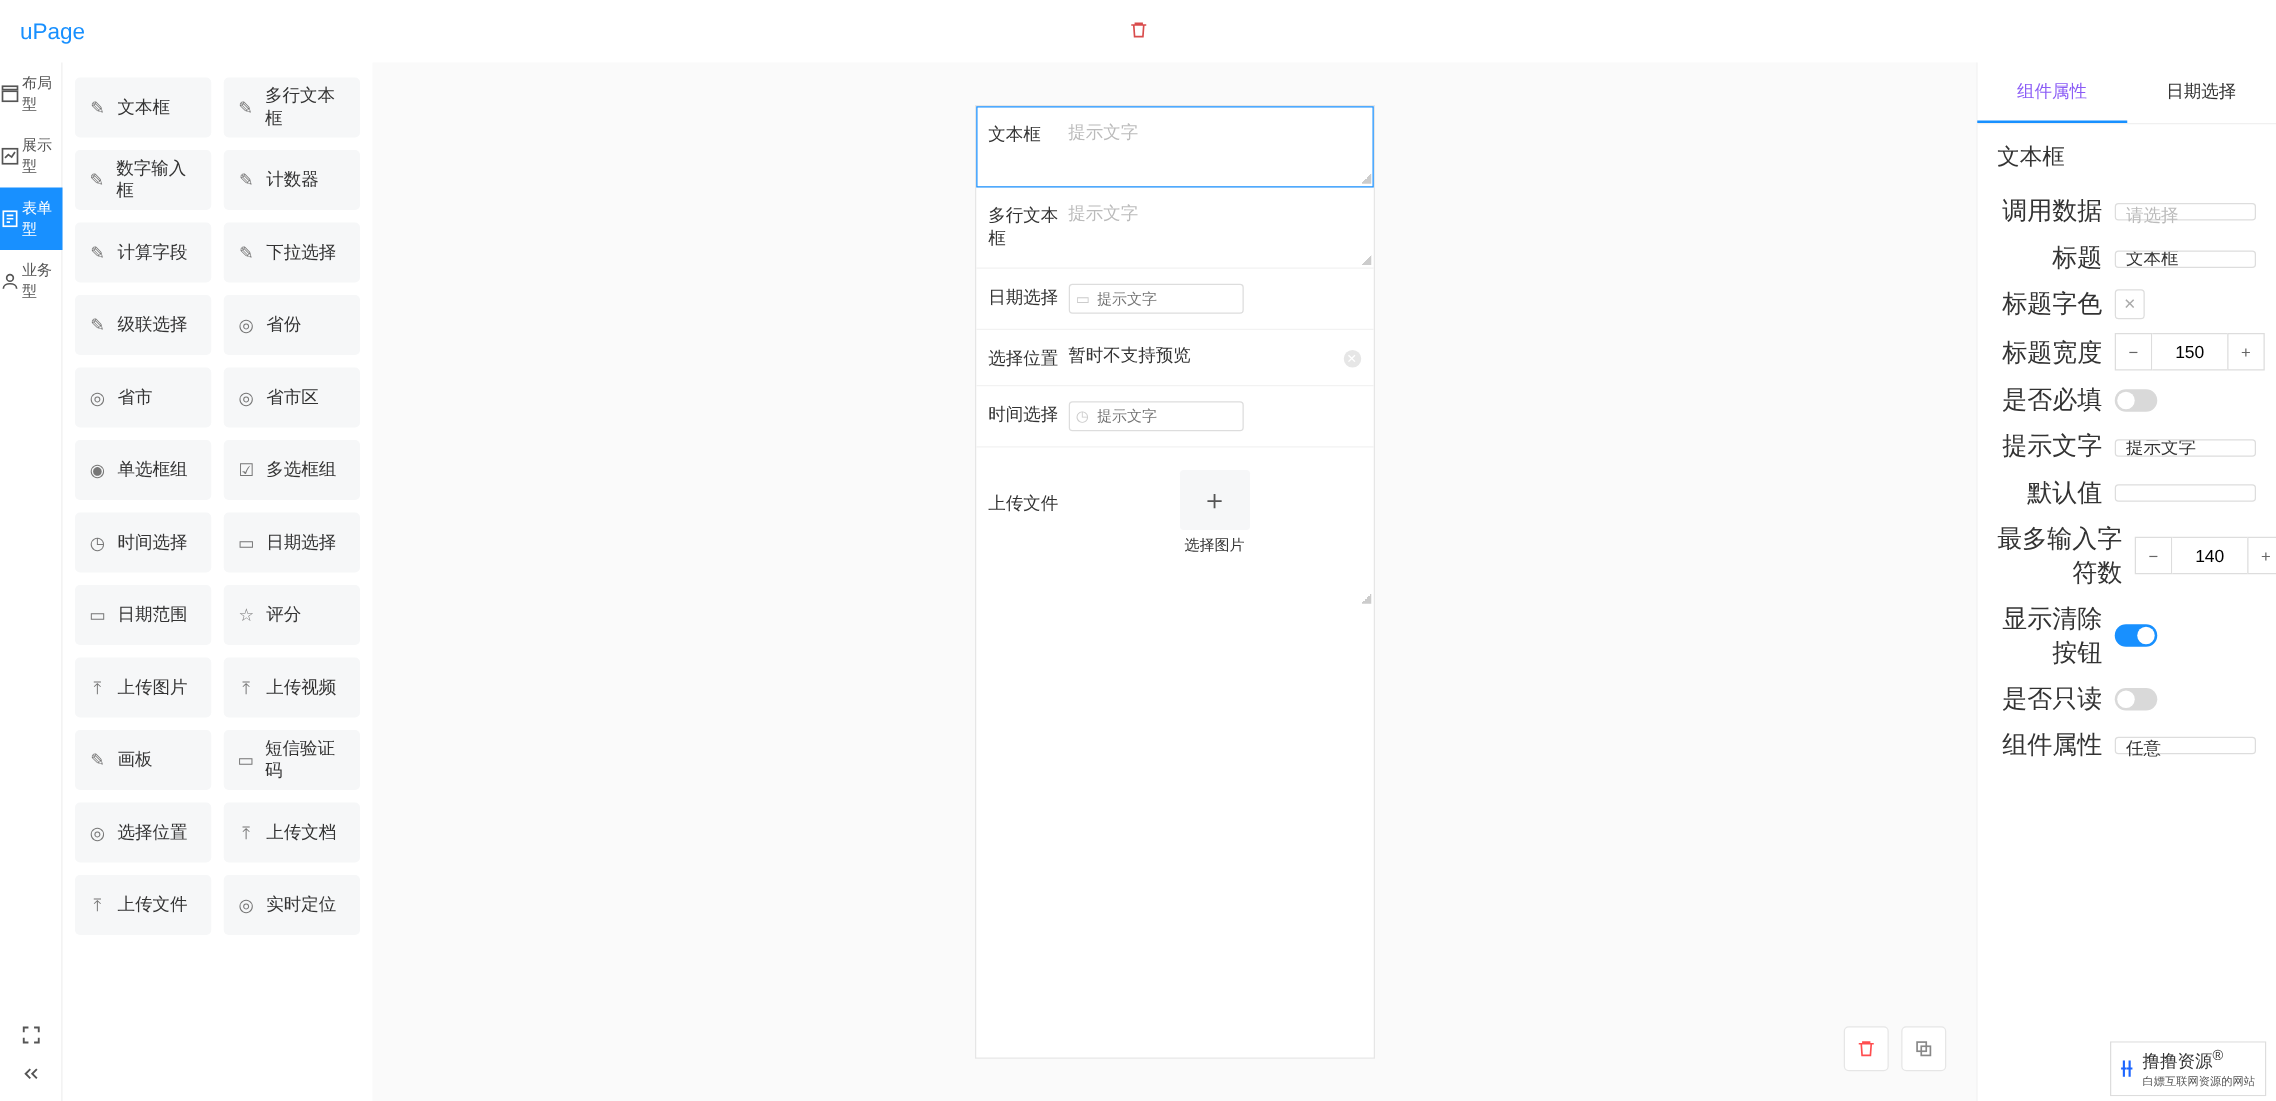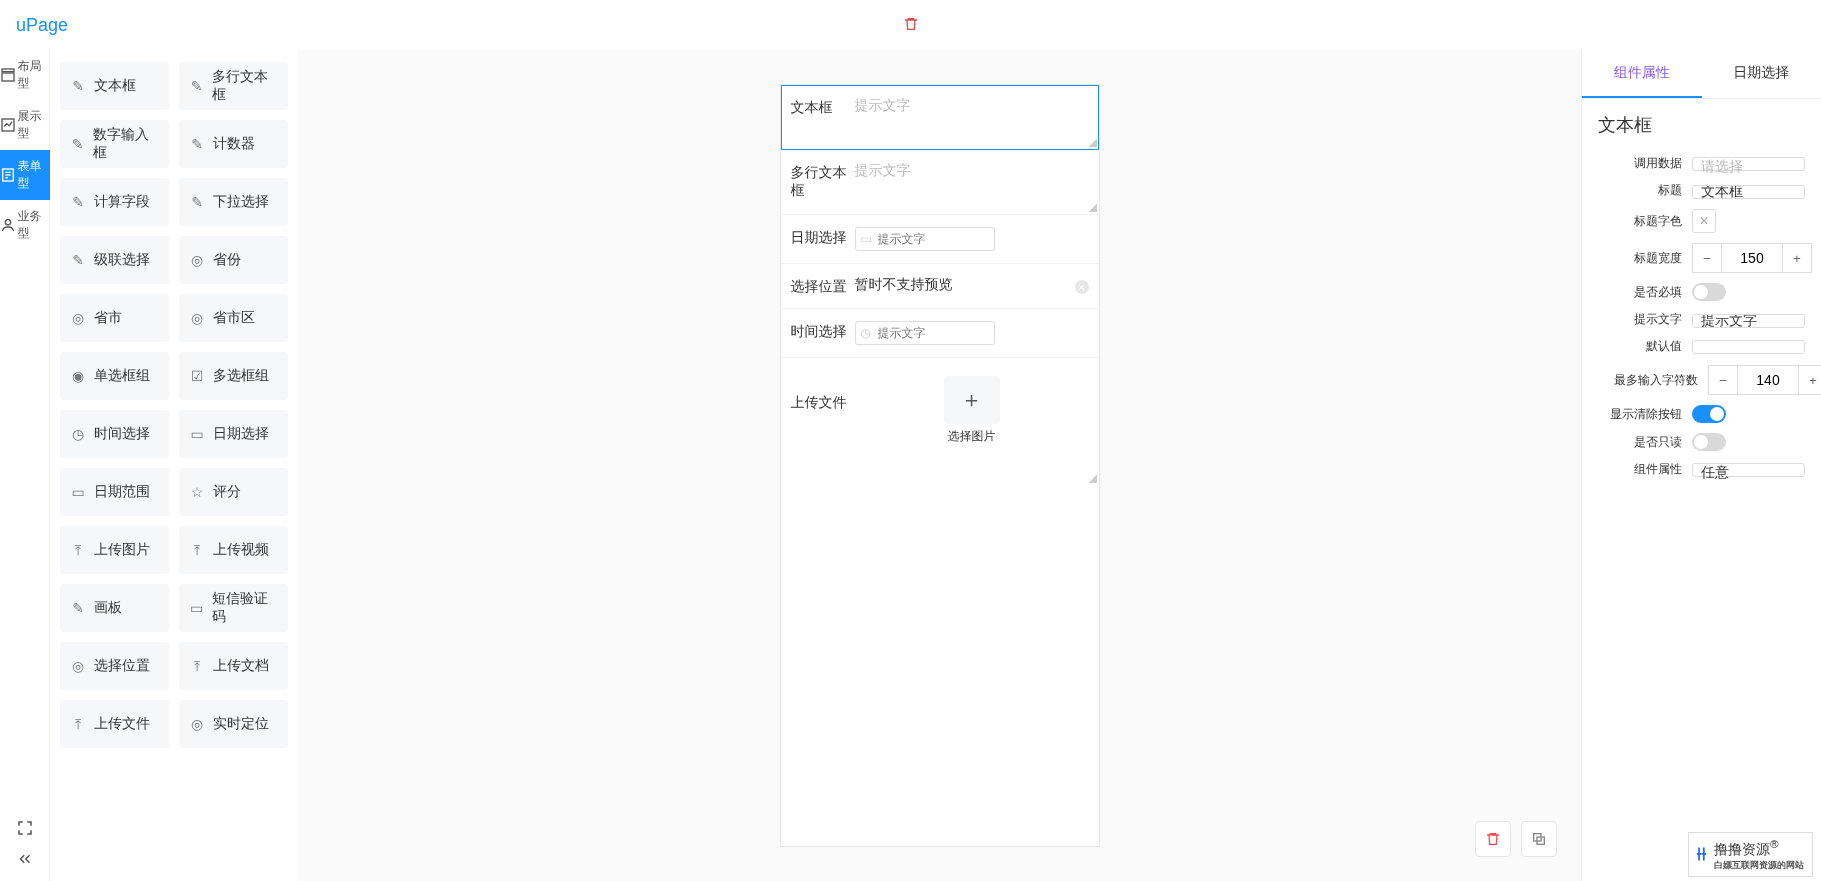--- a/index.html
+++ b/index.html
@@ -140,21 +140,21 @@
   .prop-tabs { display:flex; border-bottom: 1px solid #f0f0f0; }
   .prop-tab {
     flex: 1; text-align:center; padding: 14px 0; font-size:14px; color:#333; cursor:pointer;
   }
   .prop-tab.active { color:#8b5cf6; border-bottom: 2px solid #1890ff; }
   .prop-title { font-size: 18px; padding: 14px 16px 8px; }
   .prow {
     display: flex; align-items: center;
     padding: 10px 16px 0 16px; gap: 10px;
   }
-  .prow .plabel { width: 84px; text-align: right; font-size: 12px; color:#333; flex:none; }
+  .prow .plabel { width: 84px; text-align: right; font-size: 20px; color:#333; flex:none; }
   .prow .pfield { flex:1; }
   .sel, .inp {
     width: 100%; height: 14px;
     border: 1px solid #ddd; border-radius: 3px; padding: 0 8px;
     font-size: 14px; color: #333; background:#fff;
   }
   .sel.placeholder { color:#bbb; }
   .color-x { width:24px; height:24px; border:1px solid #ddd; border-radius:3px; display:flex; align-items:center; justify-content:center; color:#aaa; font-size:12px; cursor:pointer; }
   .stepper { display:flex; }
   .stepper button {
@@ -171,21 +171,21 @@
   .switch.on .knob { left: 18px; }
 
   
   .watermark {
     position: fixed; right: 8px; bottom: 4px;
     background:#fff; border:1px solid #ddd;
     padding: 4px 8px; display:flex; align-items:center; gap:8px;
     font-size: 12px;
   }
   .watermark .w-logo { color:#1e66ff; font-weight:bold; font-size:18px; }
-  .watermark .w-sub { font-size: 9px; color:#555;font-weight:bold; }
+  .watermark .w-sub { font-size: 9px; color:#555; }
   .resize-grip { position:absolute; right:2px; bottom:2px; width:8px; height:8px; background:
     linear-gradient(135deg, transparent 50%, #ccc 50%); }
 
   
   .ico { width:16px; height:16px; display:inline-block; }
 </style>
 </head>
 <body>
 
 <div class="header">

